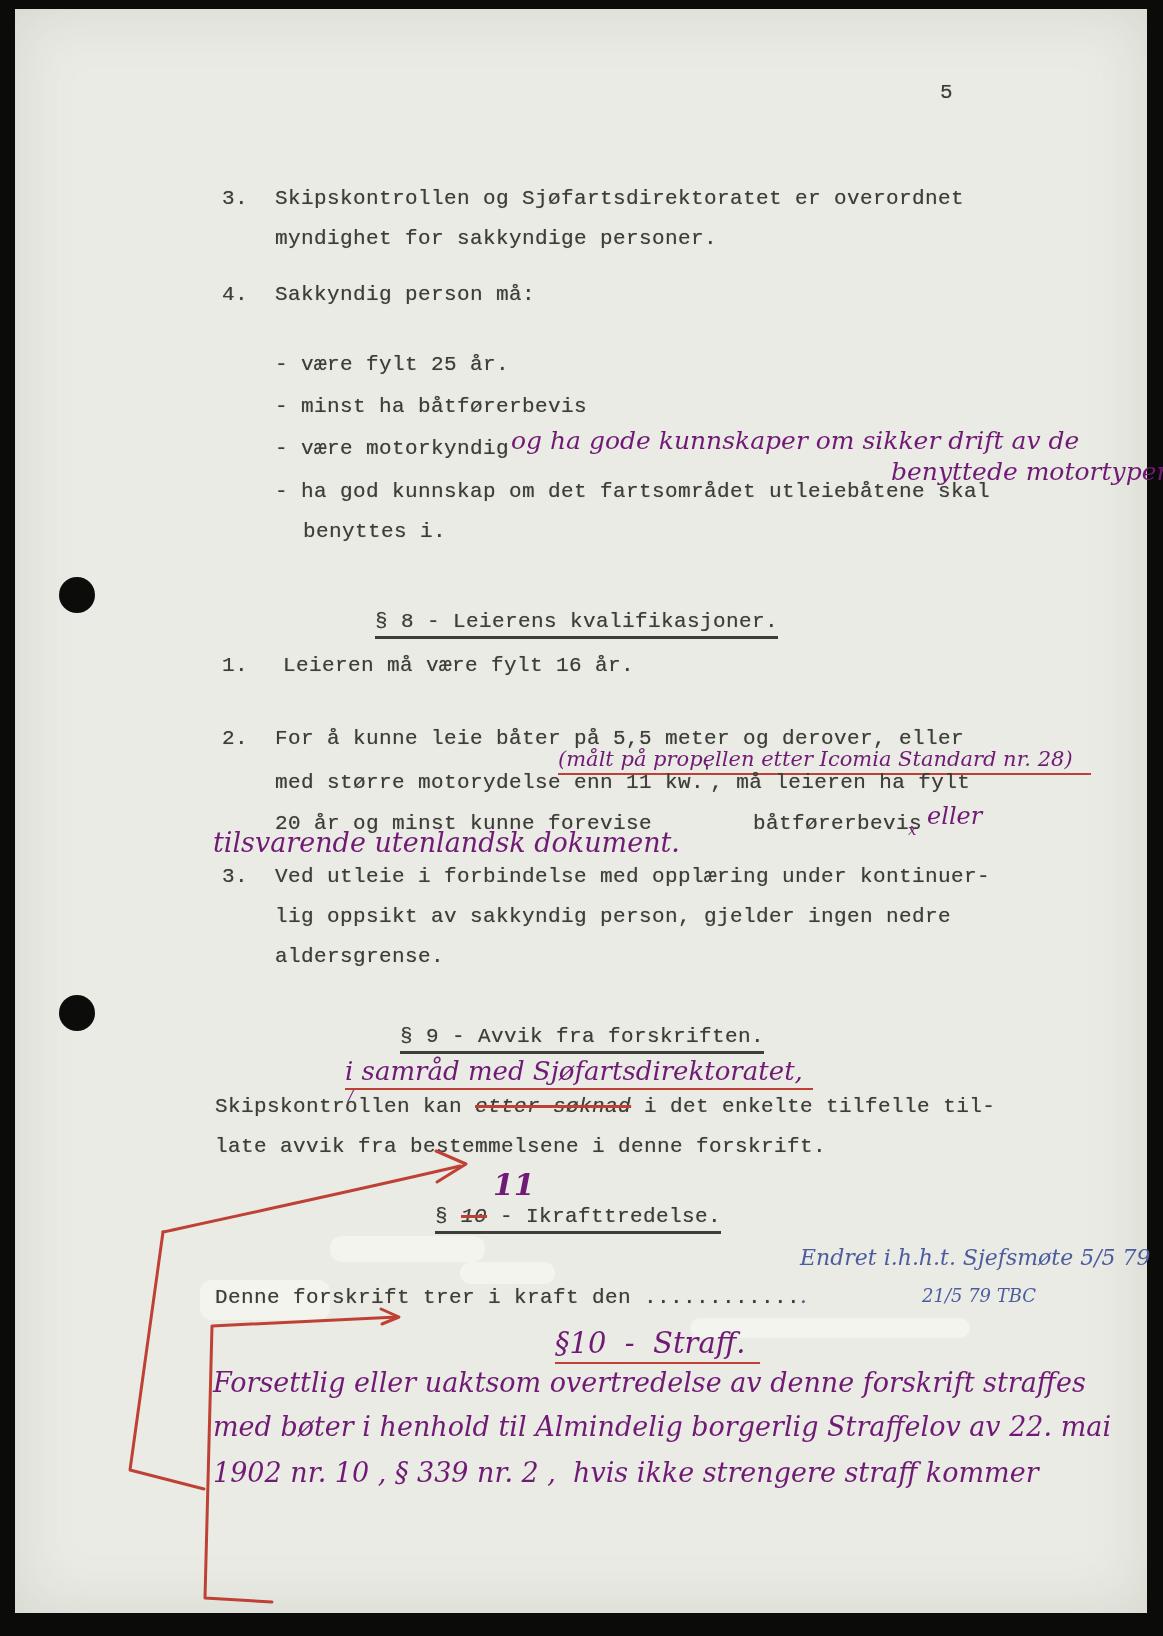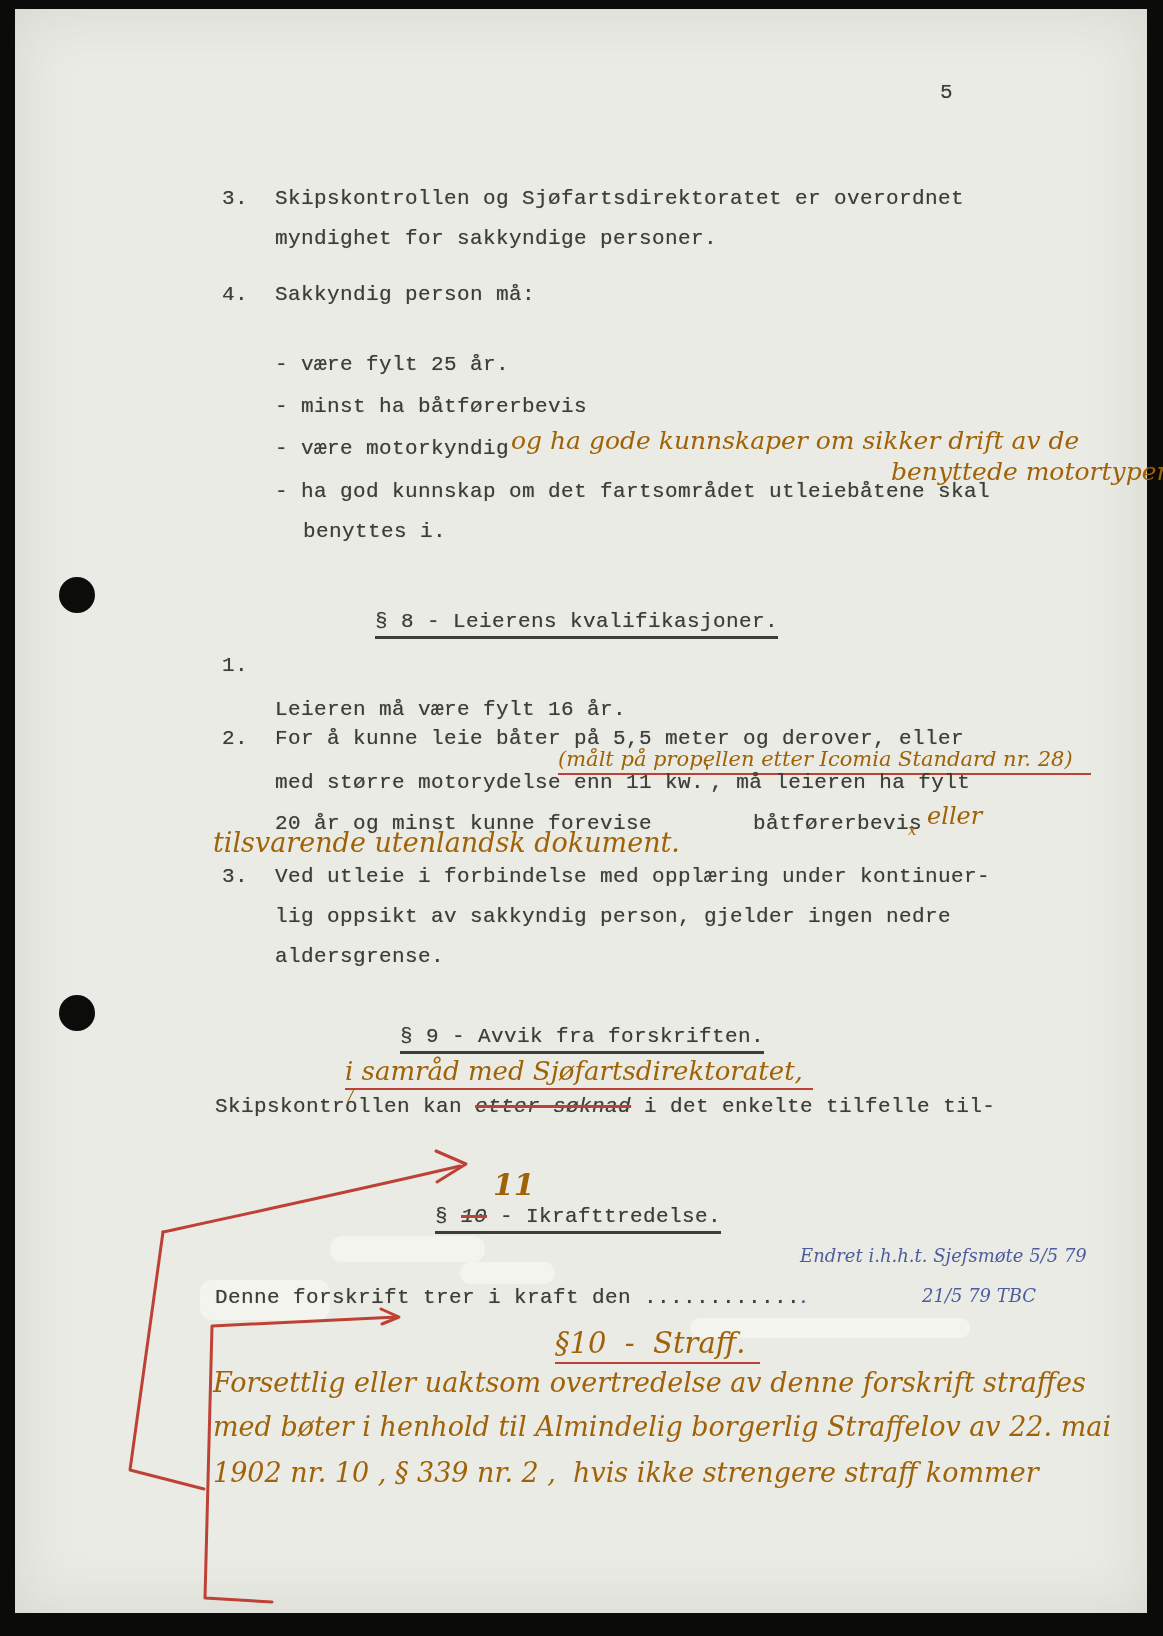--- a/index.html
+++ b/index.html
@@ -14,21 +14,21 @@
     box-shadow:inset 0 0 60px rgba(120,125,110,0.18);
   }
   .pos{position:absolute;white-space:pre;}
   .typed{
     font-family:"Liberation Mono","DejaVu Sans Mono",monospace;
     font-size:21px;line-height:1.0;color:#3e3e38;letter-spacing:0.4px;
     text-shadow:0 0 0.7px rgba(62,62,56,0.6);
   }
   .hand-red{
     font-family:"DejaVu Serif","Liberation Serif",serif;
-    font-style:italic;color:#a16207;line-height:1.0;
+    font-style:italic;color:#701a75;line-height:1.0;
   }
   .hand-blue{
     font-family:"DejaVu Serif","Liberation Serif",serif;
     font-style:italic;color:#4d5c9e;line-height:1.0;
   }
   .u-black{border-bottom:3px solid #3e3e38;padding-bottom:3px;}
   .u-red{border-bottom:2px solid #bf4136;padding-bottom:2px;}
   .struck-red{text-decoration:line-through;text-decoration-color:#bf4136;text-decoration-thickness:3px;font-style:italic;}
   .hole{position:absolute;width:36px;height:36px;border-radius:50%;background:#0c0c0b;}
   .whiteout{position:absolute;background:#f3f4ee;border-radius:12px;}
@@ -59,21 +59,21 @@
   <div class="typed pos" style="left:260px;top:387px;">- minst ha båtførerbevis</div>
   <div class="typed pos" style="left:260px;top:429px;">- være motorkyndig</div>
   <div class="hand-red pos" style="left:496px;top:419px;font-size:25px;">og ha gode kunnskaper om sikker drift av de</div>
   <div class="hand-red pos" style="left:876px;top:450px;font-size:25px;">benyttede motortyper</div>
   <div class="typed pos" style="left:260px;top:472px;">- ha god kunnskap om det fartsområdet utleiebåtene skal</div>
   <div class="typed pos" style="left:288px;top:512px;">benyttes i.</div>
 
   <div class="typed pos" style="left:360px;top:602px;"><span class="u-black">§ 8 - Leierens kvalifikasjoner.</span></div>
 
   <div class="typed pos" style="left:207px;top:646px;">1.</div>
-  <div class="typed pos" style="left:260px;top:646px;margin-top:44px;">Leieren må være fylt 16 år.</div>
+  <div class="typed pos" style="left:268px;top:646px;">Leieren må være fylt 16 år.</div>
 
   <div class="typed pos" style="left:207px;top:719px;">2.</div>
   <div class="typed pos" style="left:260px;top:719px;">For å kunne leie båter på 5,5 meter og derover, eller</div>
   <div class="hand-red pos" style="left:543px;top:740px;font-size:21px;"><span class="u-red" style="padding-right:18px;">(målt på propellen etter Icomia Standard nr. 28)</span></div>
   <div class="typed pos" style="left:260px;top:762px;"><span>med større motorydelse enn 11 kw.</span><span class="hand-red sup-mark">'</span><span>, må leieren ha fylt</span></div>
   <div class="typed pos" style="left:260px;top:804px;">20 år og minst kunne forevise</div>
   <div class="typed pos" style="left:738px;top:804px;">båtførerbevis</div>
   <div class="hand-red pos small-mark" style="left:893px;top:814px;">x</div>
   <div class="hand-red pos" style="left:912px;top:795px;font-size:24px;">eller</div>
   <div class="hand-red pos" style="left:198px;top:820px;font-size:27px;">tilsvarende utenlandsk dokument.</div>
@@ -81,25 +81,26 @@
   <div class="typed pos" style="left:207px;top:857px;">3.</div>
   <div class="typed pos" style="left:260px;top:857px;">Ved utleie i forbindelse med opplæring under kontinuer-</div>
   <div class="typed pos" style="left:260px;top:897px;">lig oppsikt av sakkyndig person, gjelder ingen nedre</div>
   <div class="typed pos" style="left:260px;top:937px;">aldersgrense.</div>
 
   <div class="typed pos" style="left:385px;top:1017px;"><span class="u-black">§ 9 - Avvik fra forskriften.</span></div>
   <div class="hand-red pos" style="left:330px;top:1049px;font-size:26px;"><span class="u-red" style="padding-right:10px;">i samråd med Sjøfartsdirektoratet,</span></div>
   <div class="hand-red pos small-mark" style="left:333px;top:1080px;">/</div>
 
   <div class="typed pos" style="left:200px;top:1087px;"><span>Skipskontrollen kan </span><span class="struck-red">etter søknad</span><span> i det enkelte tilfelle til-</span></div>
+  <div class="typed pos" style="left:200px;top:1127px;">late avvik fra bestemmelsene i denne forskrift.</div>
 
   <div class="hand-red pos" style="left:478px;top:1161px;font-size:30px;font-weight:bold;">11</div>
   <div class="typed pos" style="left:420px;top:1197px;"><span class="u-black"><span>§ </span><span class="struck-red">10</span><span> - Ikrafttredelse.</span></span></div>
 
-  <div class="hand-blue pos" style="left:785px;top:1238px;font-size:18px;">Endret i.h.h.t. Sjefsmøte 5/5 79</div>
+  <div class="hand-blue pos" style="left:785px;top:1238px;font-size:22px;">Endret i.h.h.t. Sjefsmøte 5/5 79</div>
   <div class="hand-blue pos" style="left:907px;top:1278px;font-size:18px;">21/5 79 TBC</div>
 
   <div class="typed pos" style="left:200px;top:1277px;"><span>Denne forskrift trer i kraft den </span><span>............</span><span class="hand-blue">.</span></div>
 
   <div class="hand-red pos" style="left:540px;top:1320px;font-size:29px;"><span class="u-red" style="padding-right:14px;">§10  -  Straff.</span></div>
   <div class="hand-red pos" style="left:198px;top:1360px;font-size:27px;">Forsettlig eller uaktsom overtredelse av denne forskrift straffes</div>
   <div class="hand-red pos" style="left:198px;top:1404px;font-size:27px;">med bøter i henhold til Almindelig borgerlig Straffelov av 22. mai</div>
   <div class="hand-red pos" style="left:198px;top:1450px;font-size:27px;">1902 nr. 10 , § 339 nr. 2 ,  hvis ikke strengere straff kommer</div>
 
 </div>

